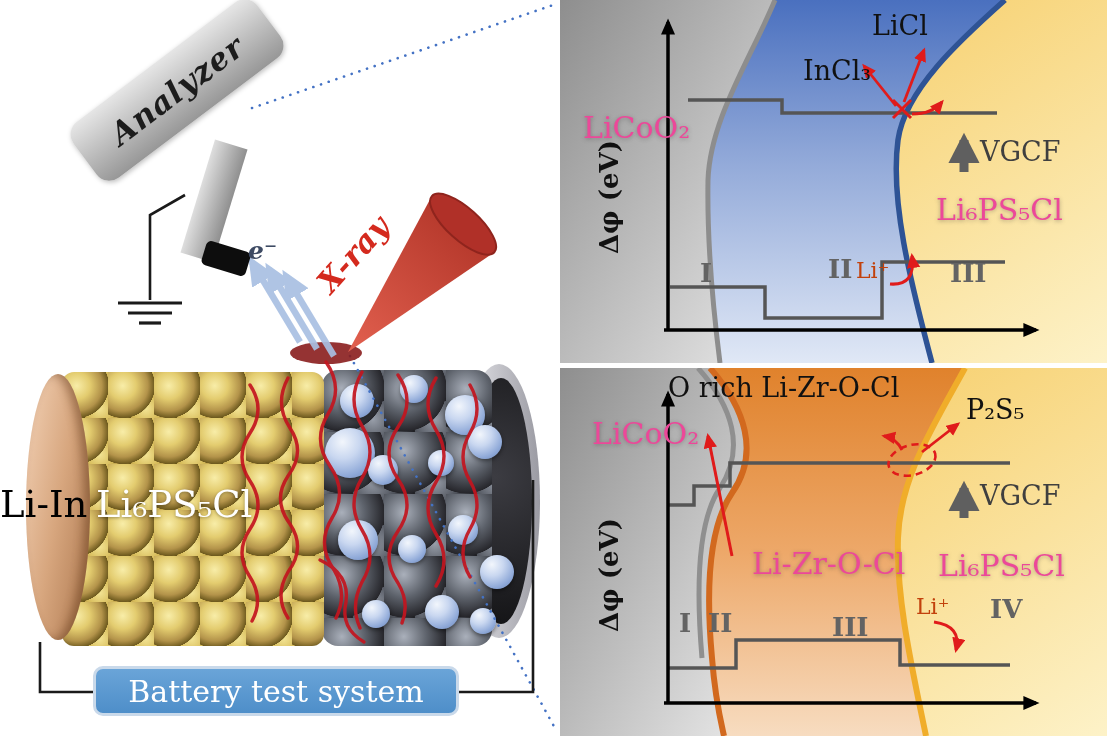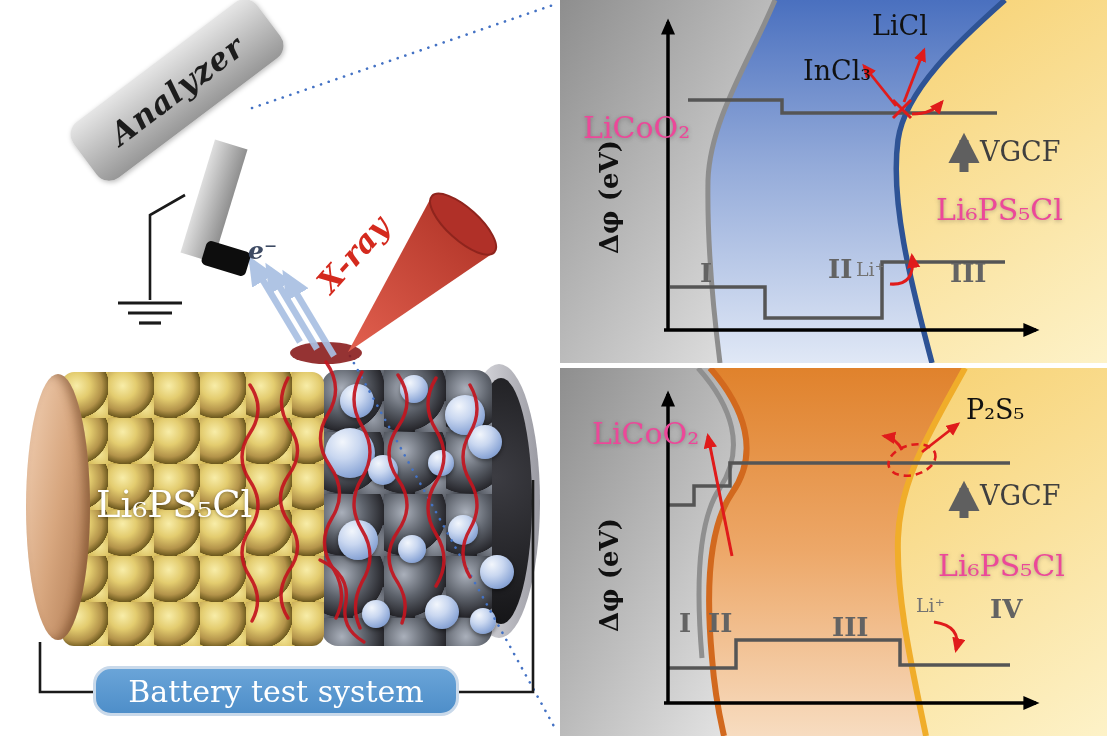--- a/index.html
+++ b/index.html
@@ -44,34 +44,34 @@
     box-shadow:inset -6px 0 10px rgba(90,50,20,.45)}
   .bsph{position:absolute;border-radius:50%;z-index:3;
     background:radial-gradient(circle at 35% 28%, #f2f6fc 0%, #c9d7f0 35%, #8fa9d8 70%, #6480b4 100%);
     box-shadow:0 2px 4px rgba(0,0,0,.45)}
 
   #anode-label{left:0px;top:483px;font-size:37px;color:#000;z-index:8;white-space:nowrap}
   #electrolyte-label{left:96px;top:483px;font-size:37px;color:#fff;z-index:8;white-space:nowrap;
     text-shadow:0 1px 3px rgba(0,0,0,.35)}
 
   #bts-box{left:93px;top:666px;width:366px;height:50px;z-index:6;
-    background:linear-gradient(180deg,#6aa4d8,#4e8ec9);border:3px solid #c9d9ea;border-radius:18px;
+    background:linear-gradient(180deg,#6aa4d8,#4e8ec9);border:3px solid #c9d9ea;border-radius:10px;
     display:flex;align-items:center;justify-content:center}
   #bts-box span{color:#fff;font-size:30px;white-space:nowrap}
 
   #scene-svg{left:0;top:0;z-index:4;pointer-events:none}
 
   
   .panel{position:absolute;overflow:hidden;z-index:2}
   #panel-top{left:560px;top:0;width:547px;height:363px}
   #panel-bottom{left:560px;top:368px;width:547px;height:368px}
   .plabel{position:absolute;font-weight:normal;white-space:nowrap}
   .white{color:#ec4899;text-shadow:0 1px 4px rgba(60,60,60,.4);font-size:30px}
   .black{color:#111;font-size:27px}
-  .red{color:#737373;font-size:19px}
+  .red{color:#c2410c;font-size:22px}
   .slate{color:#3f3f3f;font-size:27px}
   .zone{position:absolute;color:#636363;font-weight:bold;font-size:26px}
   .vert{writing-mode:vertical-rl;transform:rotate(180deg);font-weight:bold;color:#111;font-size:26px}
 </style>
 </head>
 <body>
 
 <div id="fig">
 
   <div class="abs" id="analyzer-head">
@@ -94,20 +94,21 @@
     <div class="bsph" style="left:76px;top:165px;width:28px;height:28px"></div>
     <div class="bsph" style="left:126px;top:145px;width:30px;height:30px"></div>
     <div class="bsph" style="left:158px;top:185px;width:34px;height:34px"></div>
     <div class="bsph" style="left:40px;top:230px;width:28px;height:28px"></div>
     <div class="bsph" style="left:103px;top:225px;width:34px;height:34px"></div>
     <div class="bsph" style="left:148px;top:238px;width:26px;height:26px"></div>
   </div>
   <div class="abs" id="gold-section"></div>
   <div class="abs" id="copper-disc"></div>
 
+  <div class="abs" id="anode-label">Li-In</div>
   <div class="abs" id="electrolyte-label">Li₆PS₅Cl</div>
 
   <div class="abs" id="bts-box">
     <span>Battery test system</span>
   </div>
 
   <div class="abs" id="xray-label">X-ray</div>
   <div class="abs" id="electron-label">e⁻</div>
 
   <svg class="abs" id="scene-svg" width="1107" height="736" viewBox="0 0 1107 736">
@@ -248,22 +249,24 @@
       <polyline points="108,300 176,300 176,272 340,272 340,297 450,297" stroke="#555" stroke-width="3.5" fill="none"></polyline>
       <line x1="108" y1="335" x2="108" y2="26" stroke="#000" stroke-width="3.5" marker-end="url(#mB2)"></line>
       <line x1="104" y1="335" x2="476" y2="335" stroke="#000" stroke-width="3.5" marker-end="url(#mB2)"></line>
       <line x1="172" y1="188" x2="148" y2="68" stroke="#e01b1b" stroke-width="3" marker-end="url(#mR2)"></line>
       <ellipse cx="352" cy="92" rx="24" ry="15" transform="rotate(-15 352 92)" fill="none" stroke="#e01b1b" stroke-width="2.6" stroke-dasharray="7 5"></ellipse>
       <line x1="362" y1="84" x2="398" y2="56" stroke="#e01b1b" stroke-width="2.8" marker-end="url(#mR2)"></line>
       <path d="M342,82 q-6,-12 -18,-14" stroke="#e01b1b" stroke-width="2.8" fill="none" marker-end="url(#mR2)"></path>
       <path d="M374,254 q28,4 22,28" stroke="#e01b1b" stroke-width="3" fill="none" marker-end="url(#mR2)"></path>
       <line x1="404" y1="150" x2="404" y2="120" stroke="#5f5f5f" stroke-width="9" marker-end="url(#mG2)"></line>
     </svg>
+    <div class="plabel black" style="left:108px;top:4px">O rich Li-Zr-O-Cl</div>
     <div class="plabel vert" style="left:34px;top:150px">Δφ (eV)</div>
     <div class="plabel white" style="left:32px;top:48px">LiCoO₂</div>
+    <div class="plabel white" style="left:192px;top:178px">Li-Zr-O-Cl</div>
     <div class="plabel white" style="left:378px;top:180px">Li₆PS₅Cl</div>
     <div class="plabel black" style="left:406px;top:26px">P₂S₅</div>
     <div class="plabel slate" style="left:420px;top:112px">VGCF</div>
     <div class="plabel red" style="left:356px;top:226px">Li⁺</div>
     <div class="zone" style="left:119px;top:240px">I</div>
     <div class="zone" style="left:148px;top:240px">II</div>
     <div class="zone" style="left:272px;top:244px">III</div>
     <div class="zone" style="left:430px;top:226px">IV</div>
   </div>
 

